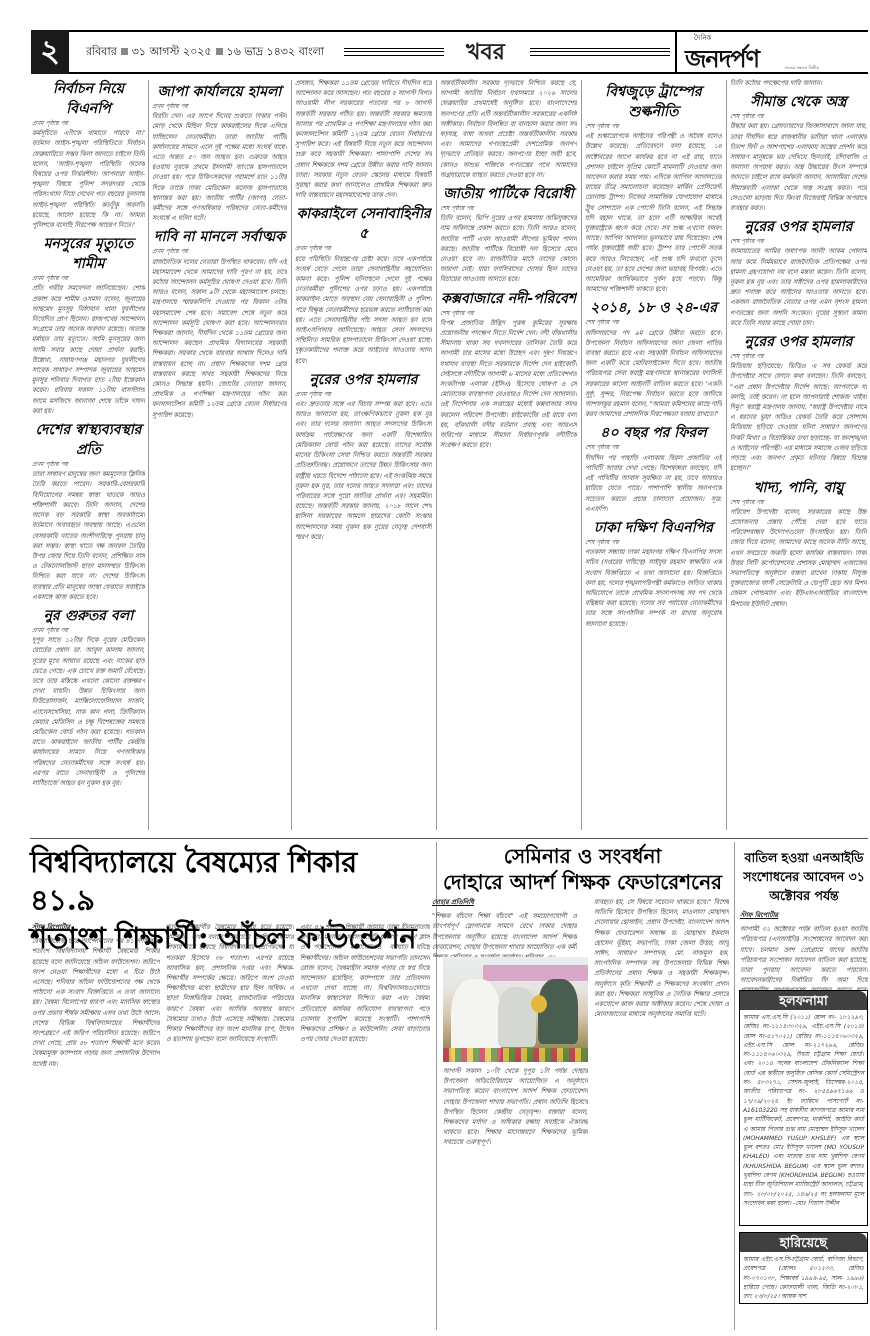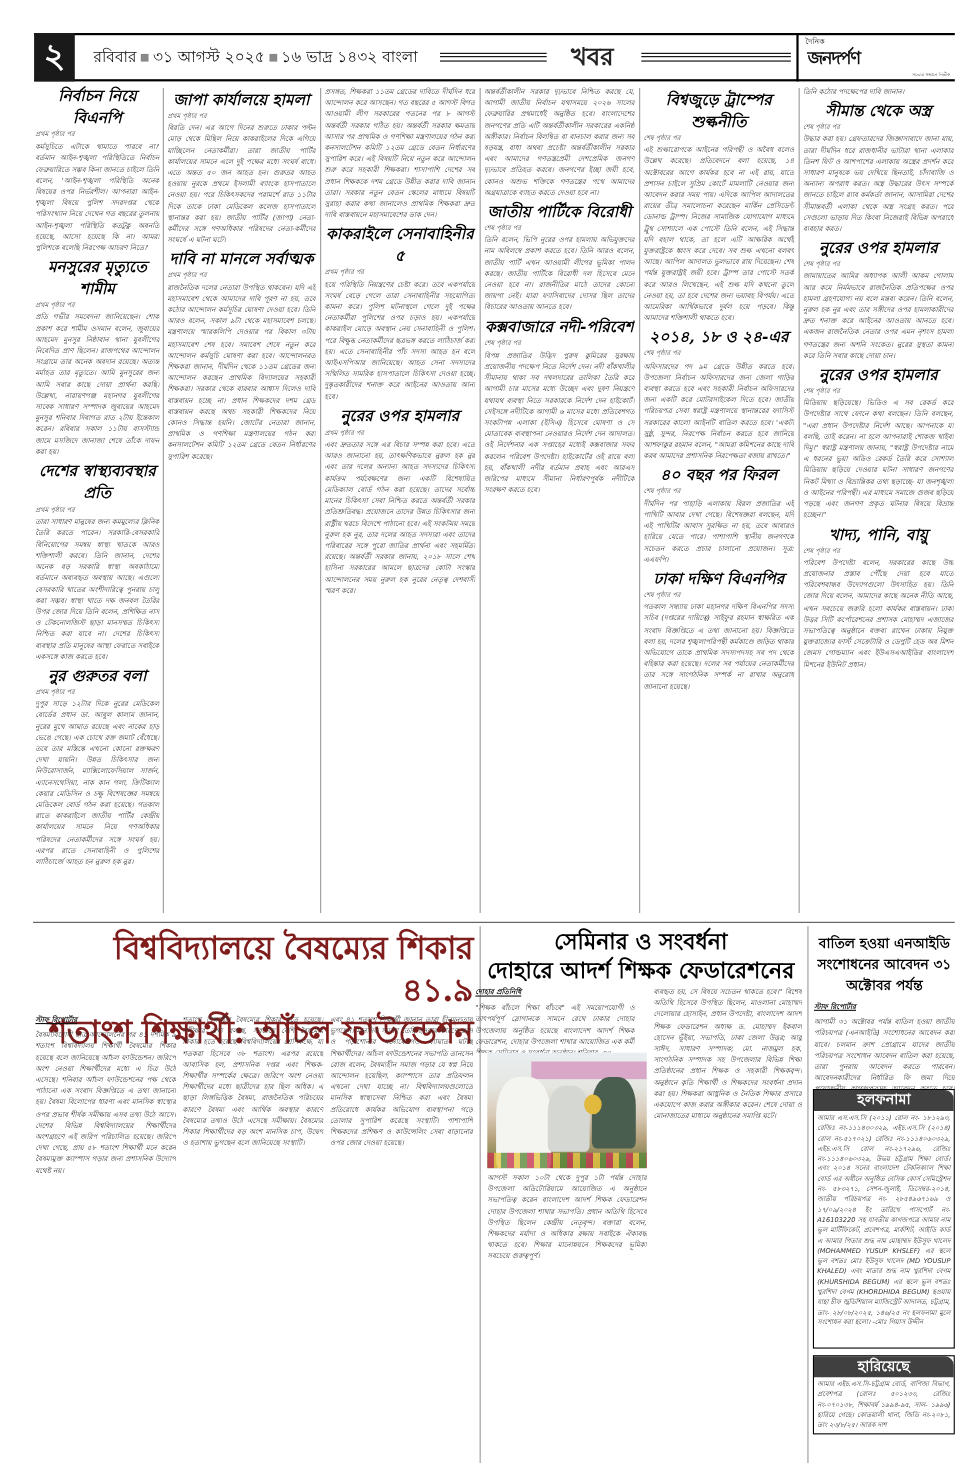--- a/index.html
+++ b/index.html
@@ -1,38 +1,38 @@
 <!DOCTYPE html>
 <html><head>
 <meta charset="utf-8">
 <style>
   * { box-sizing: border-box; margin: 0; padding: 0; }
   body { width: 870px; height: 1336px; background: #fff; font-family: "DejaVu Sans", sans-serif; color: #222; overflow: hidden; position: relative; }
   .masthead { position: absolute; left: 31px; top: 30px; width: 837px; height: 44px; border-top: 2px solid #000; border-bottom: 2px solid #000; display: flex; align-items: center; }
   .page-no { width: 38px; height: 44px; background: #1a1a1a; color: #fff; font-size: 30px; font-weight: bold; display: flex; align-items: center; justify-content: center; }
-  .date-line { font-size: 14px; margin-left: 17px; white-space: nowrap; color: #111; }
+  .date-line { font-size: 11px; margin-left: 17px; white-space: nowrap; color: #111; }
   .date-line .sep { display: inline-block; width: 7px; height: 7px; background: #888; margin: 0 4px; }
   .rules { height: 8px; border-top: 1px solid #000; border-bottom: 1px solid #000; position: relative; }
   .rules::after { content: ""; position: absolute; left: 0; right: 0; top: 2px; height: 2px; border-top: 1px solid #000; }
   .rules.r1 { width: 100px; margin-left: 20px; }
   .rules.r2 { width: 140px; margin-left: 25px; }
   .section { font-family: "DejaVu Serif", serif; font-size: 22px; font-weight: bold; margin-left: 22px; }
   .brand { margin-left: 5px; width: 148px; height: 44px; border-left: 2px solid #000; position: relative; }
-  .brand .small { position: absolute; left: 6px; top: 2px; font-size: 7px; }
-  .brand .big { position: absolute; left: 8px; top: 10px; font-size: 16px; font-weight: bold; font-family: "DejaVu Serif", serif; color: #111; letter-spacing: -1px; }
+  .brand .small { position: absolute; left: 17px; top: 2px; font-size: 7px; }
+  .brand .big { position: absolute; left: 8px; top: 10px; font-size: 24px; font-weight: bold; font-family: "DejaVu Serif", serif; color: #111; letter-spacing: -1px; }
   .brand .tag { position: absolute; right: 4px; bottom: 2px; font-size: 4px; color: #333; }
 
   .col { position: absolute; font-size: 6.4px; line-height: 10.2px; text-align: justify; color: #333; overflow: hidden; font-style: italic; }
   .col p { margin-bottom: 1px; }
   .hl { font-family: "DejaVu Serif", serif; font-weight: bold; color: #000; text-align: center; font-size: 14px; line-height: 20px; margin: 3px 0 0; }
   .cont { font-size: 6px; color: #444; text-align: left; }
   .vr { position: absolute; width: 1px; background: #999; }
   .box { position: absolute; border: 1.5px solid #000; }
 
-  .big-hl { position: absolute; left: 30px; top: 843px; width: 400px; text-align: right; font-family: "DejaVu Serif", serif; font-weight: bold; font-size: 29px; line-height: 38px; color: #7f1d1d; letter-spacing: -0.5px; }
+  .big-hl { position: absolute; left: 30px; top: 843px; width: 400px; text-align: left; font-family: "DejaVu Serif", serif; font-weight: bold; font-size: 29px; line-height: 38px; color: #000000; letter-spacing: -0.5px; }
   .mid-hl { position: absolute; left: 440px; top: 843px; width: 285px; text-align: center; font-family: "DejaVu Serif", serif; font-weight: bold; font-size: 20px; line-height: 26px; color: #000; }
   .right-hl { position: absolute; left: 740px; top: 848px; width: 128px; text-align: center; font-family: "DejaVu Serif", serif; font-weight: bold; font-size: 12.5px; line-height: 19px; color: #000; }
   .byline { font-size: 6.5px; font-weight: bold; text-decoration: underline; color: #111; margin-bottom: 4px; text-align: left; }
   .photo { position: absolute; left: 443px; top: 957px; width: 145px; height: 105px; background: linear-gradient(180deg, #e9eef1 0%, #e5e6e0 30%, #d8c9b5 55%, #b5a07a 75%, #6d7a3c 100%); overflow: hidden; }
   .photo .banner { position: absolute; left: 40px; top: 8px; width: 105px; height: 16px; background: #d9a8c8; }
   .photo .fig { position: absolute; border-radius: 40% 40% 10% 10%; }
   .photo .f1 { left: 8px; top: 22px; width: 50px; height: 85px; background: #f4f4f1; }
   .photo .f2 { left: 55px; top: 30px; width: 38px; height: 60px; background: #d4d7d2; }
   .photo .f3 { left: 95px; top: 22px; width: 40px; height: 65px; background: #4a5e50; }
   .photo .plaque { position: absolute; left: 88px; top: 38px; width: 16px; height: 18px; background: #e1b93d; border-radius: 50%; }

